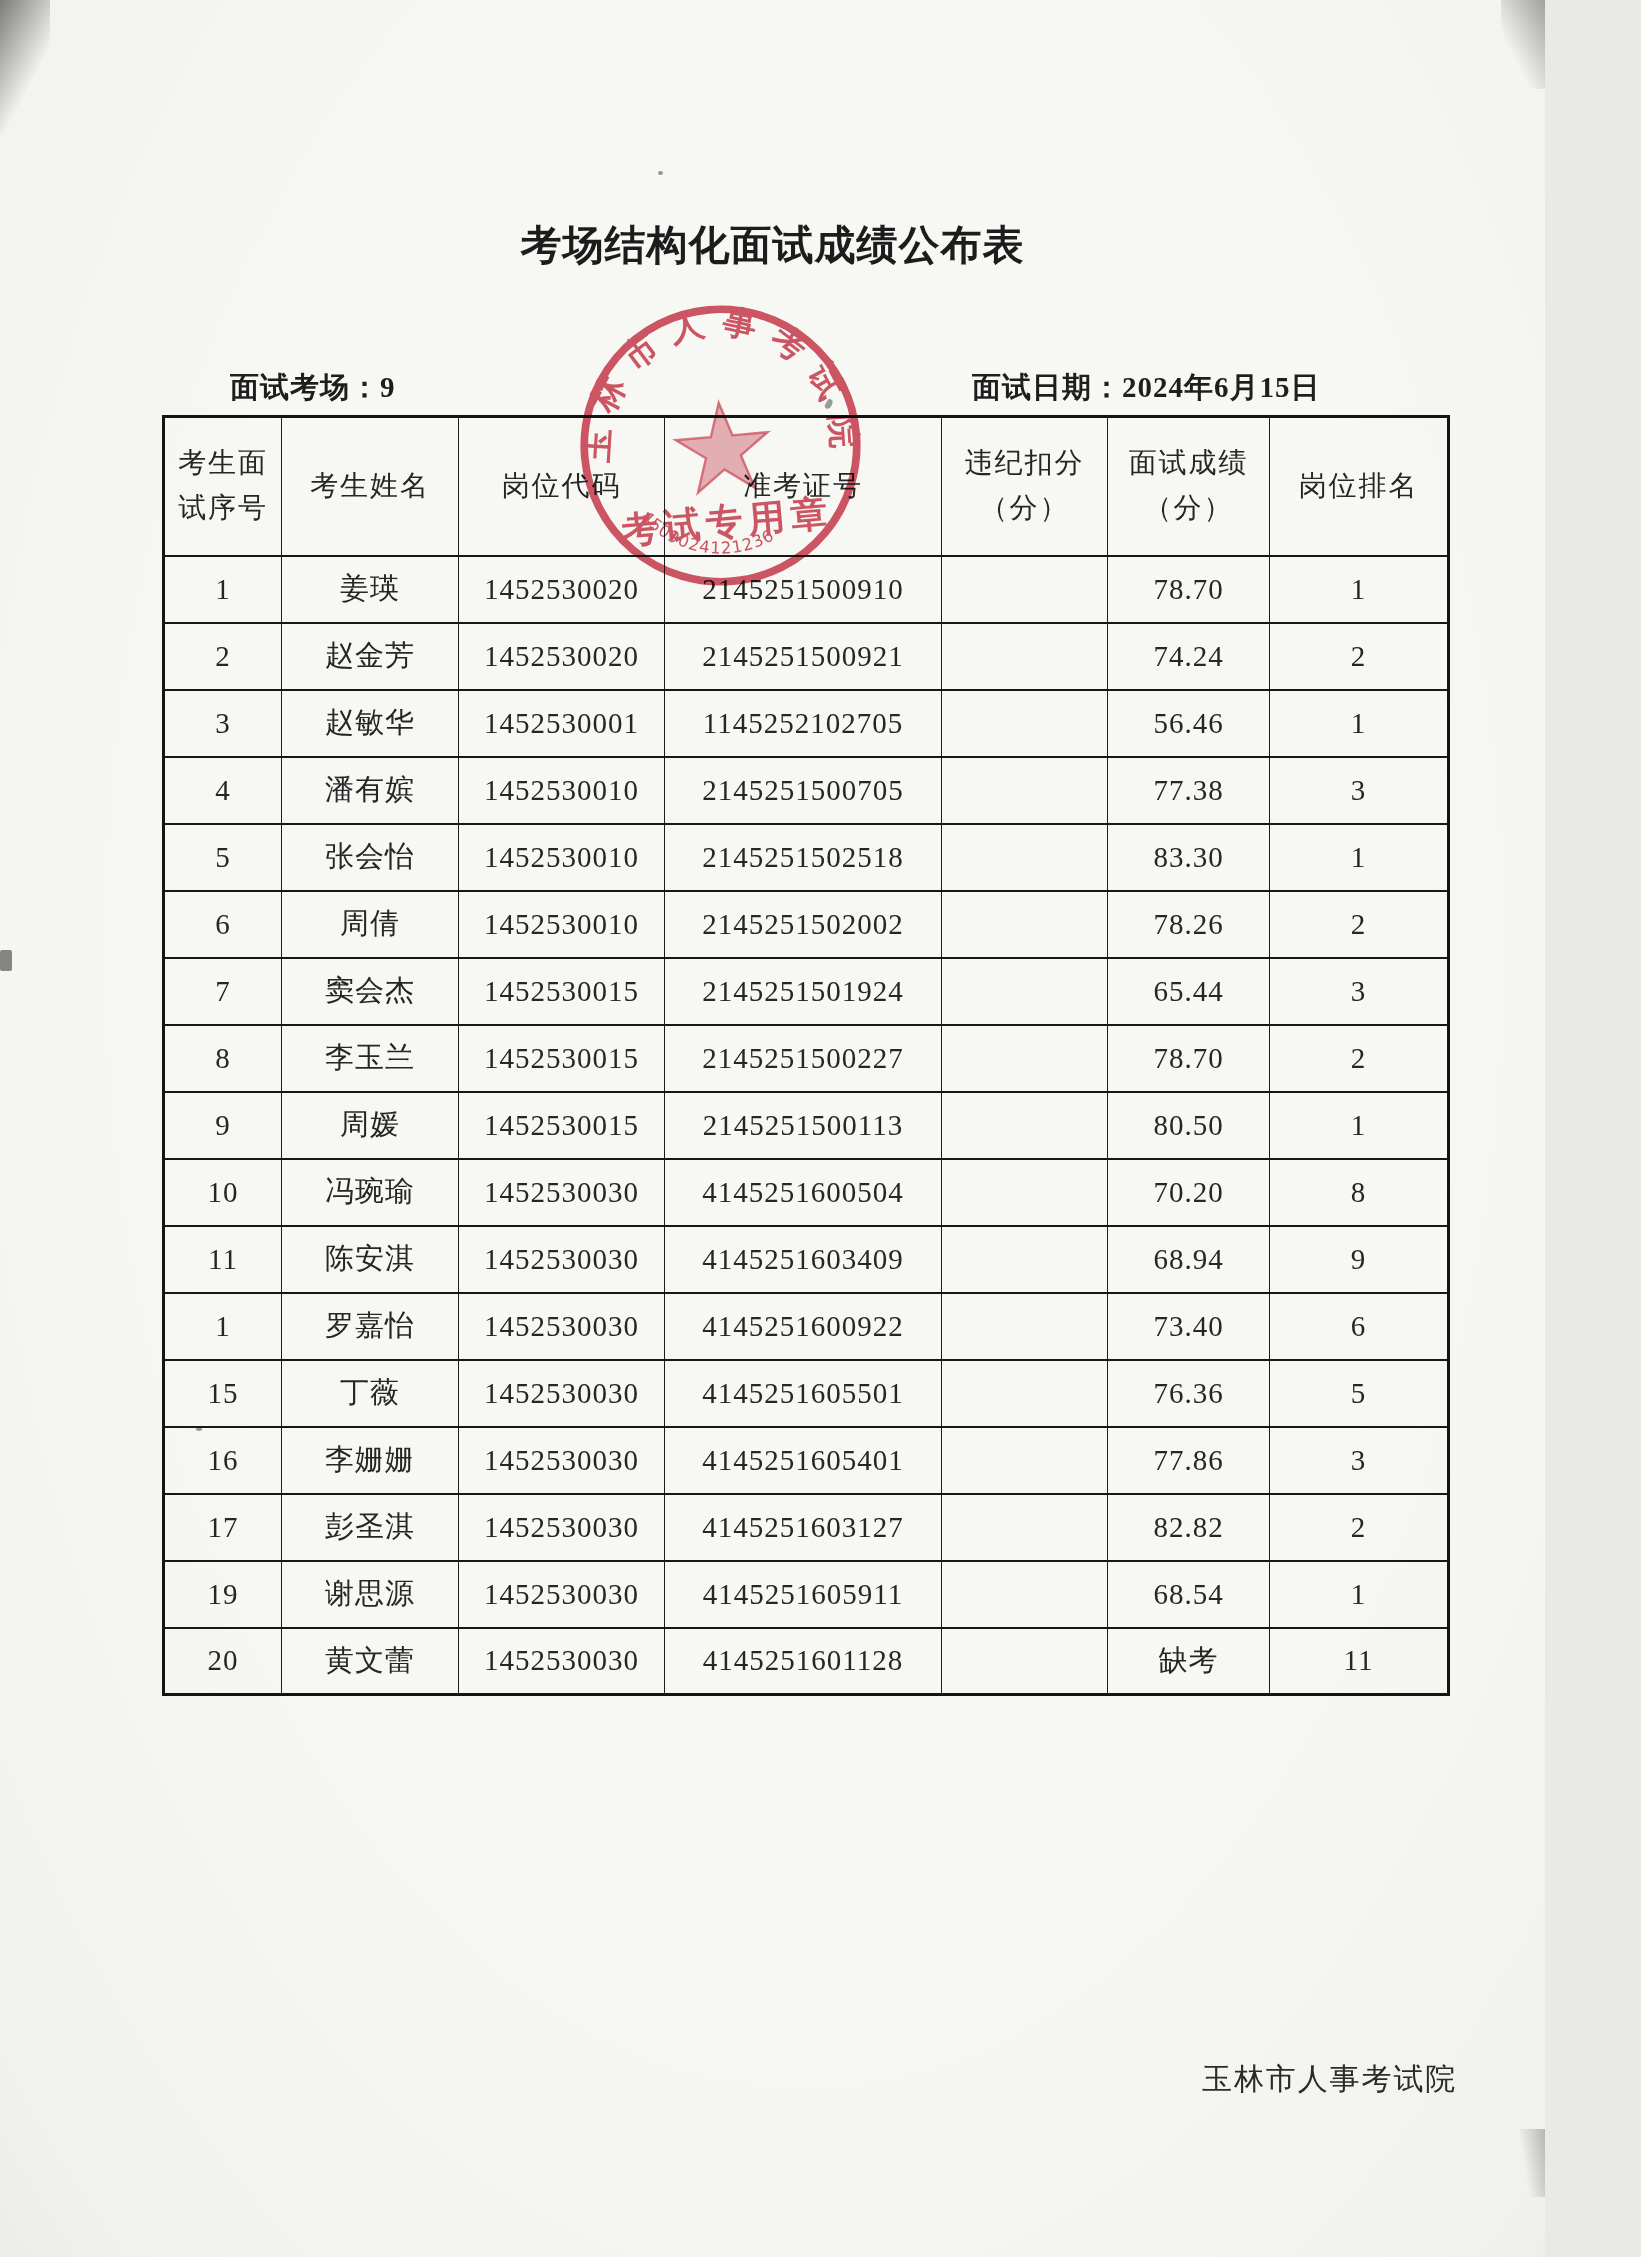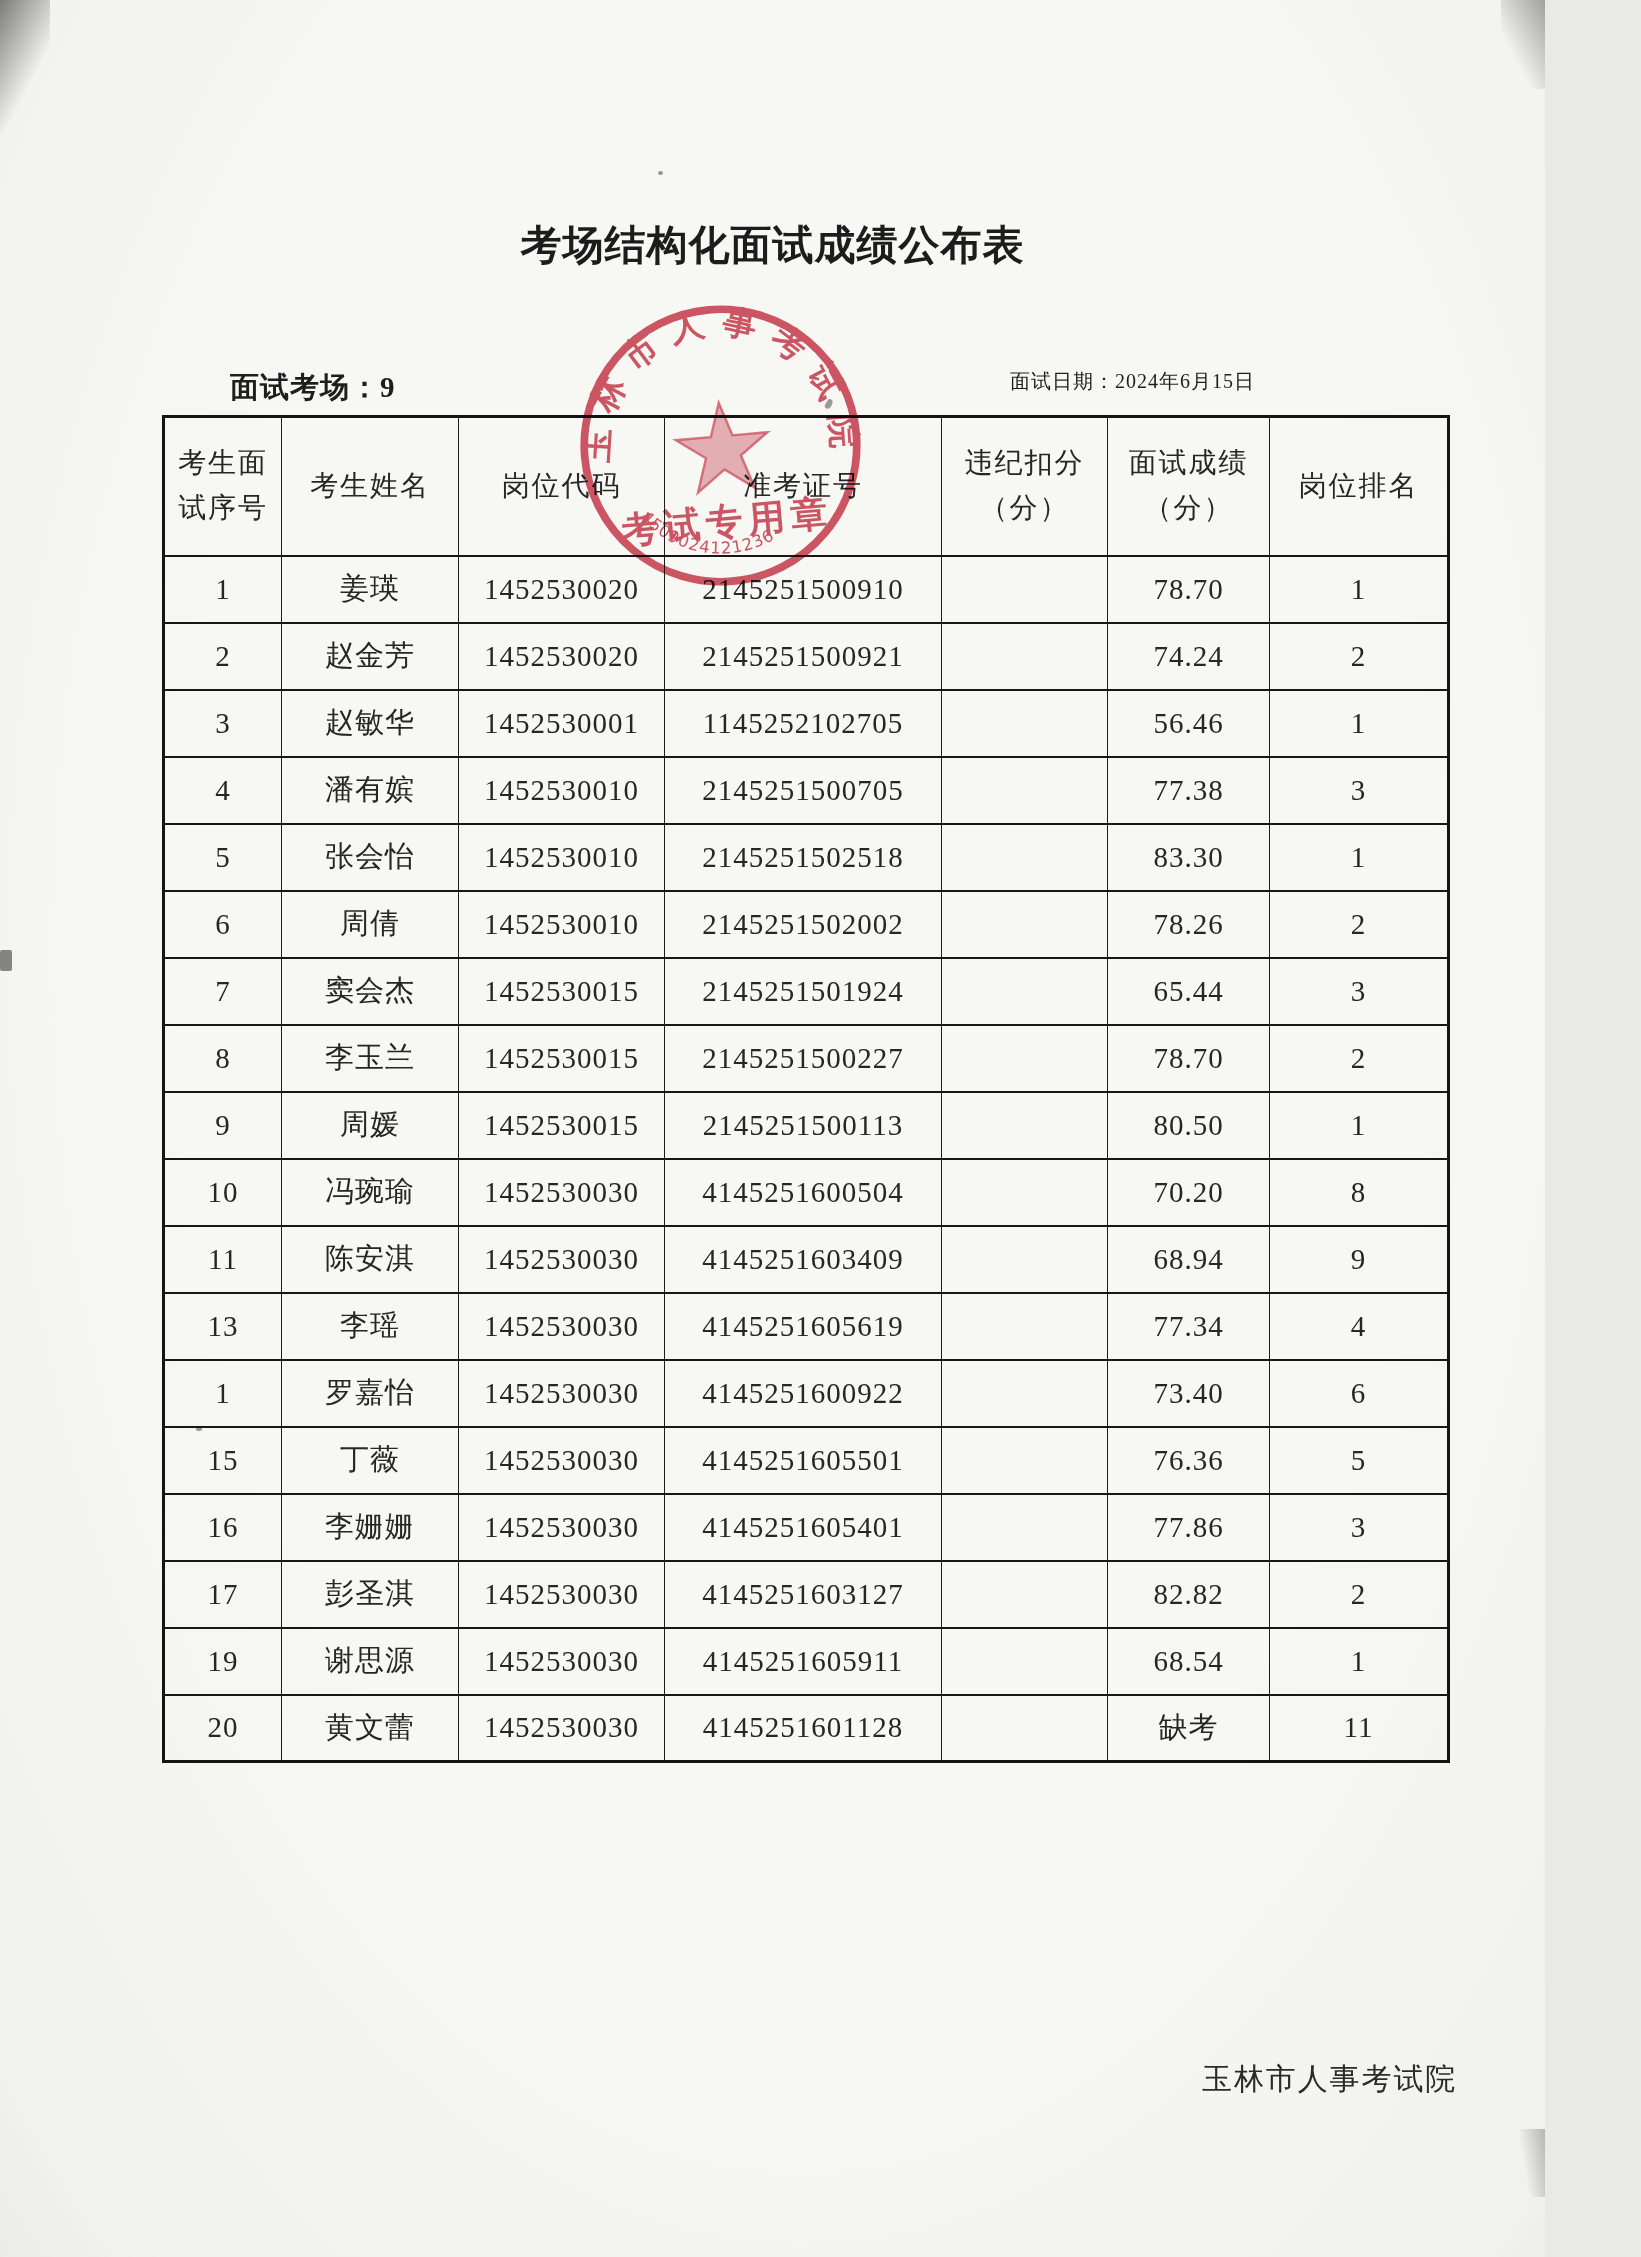--- a/index.html
+++ b/index.html
@@ -32,22 +32,22 @@
   .title {
     position:absolute; top:218px; left:0; width:100%;
     text-align:center; font-size:41px; font-weight:700;
     letter-spacing:1px; color:#1c1c1c;
   }
   .meta-room {
     position:absolute; top:368px; left:230px;
     font-size:29px; font-weight:600; color:#1e1e1e; letter-spacing:1px;text-align:right;
   }
   .meta-date {
-    position:absolute; top:368px; left:1010px;
-    font-size:20px; font-weight:400; color:#1e1e1e; letter-spacing:1px;
+    position:absolute; top:368px; left:972px;
+    font-size:29px; font-weight:700; color:#1e1e1e; letter-spacing:1px;
   }
 
   .score-table {
     position:absolute; top:415px; left:162px; width:1284px;
     border-collapse:collapse; table-layout:fixed;
     border:3.9px solid #141414;
   }
   .score-table th, .score-table td {
     border-left:1.9px solid #1d1d1d;
     border-right:1.9px solid #1d1d1d;
@@ -218,29 +218,20 @@
         <tr>
           <td>11</td>
           <td>陈安淇</td>
           <td>1452530030</td>
           <td>4145251603409</td>
           <td></td>
           <td>68.94</td>
           <td>9</td>
         </tr>
         <tr>
-          <td>13</td>
-          <td>李瑶</td>
-          <td>1452530030</td>
-          <td>4145251605619</td>
-          <td></td>
-          <td>77.34</td>
-          <td>4</td>
-        </tr>
-        <tr>
           <td>1</td>
           <td>罗嘉怡</td>
           <td>1452530030</td>
           <td>4145251600922</td>
           <td></td>
           <td>73.40</td>
           <td>6</td>
         </tr>
         <tr>
           <td>15</td>

